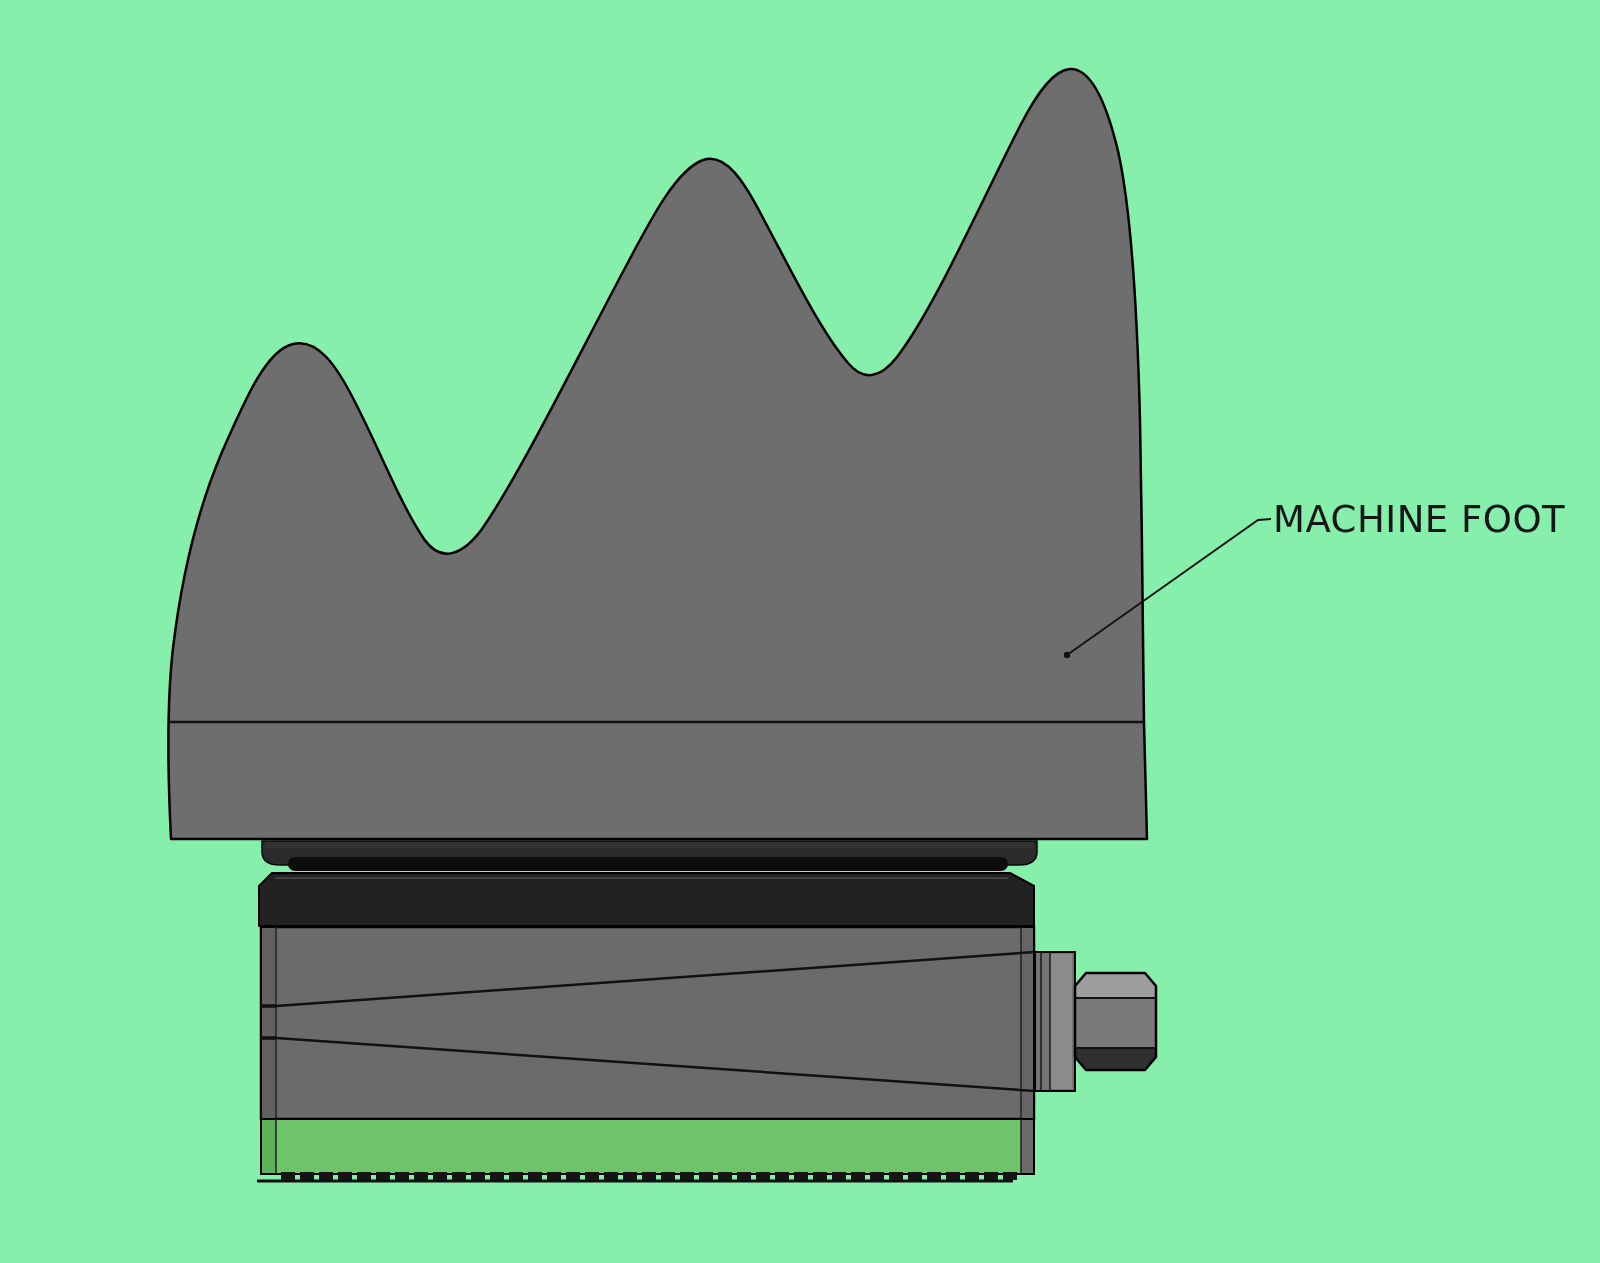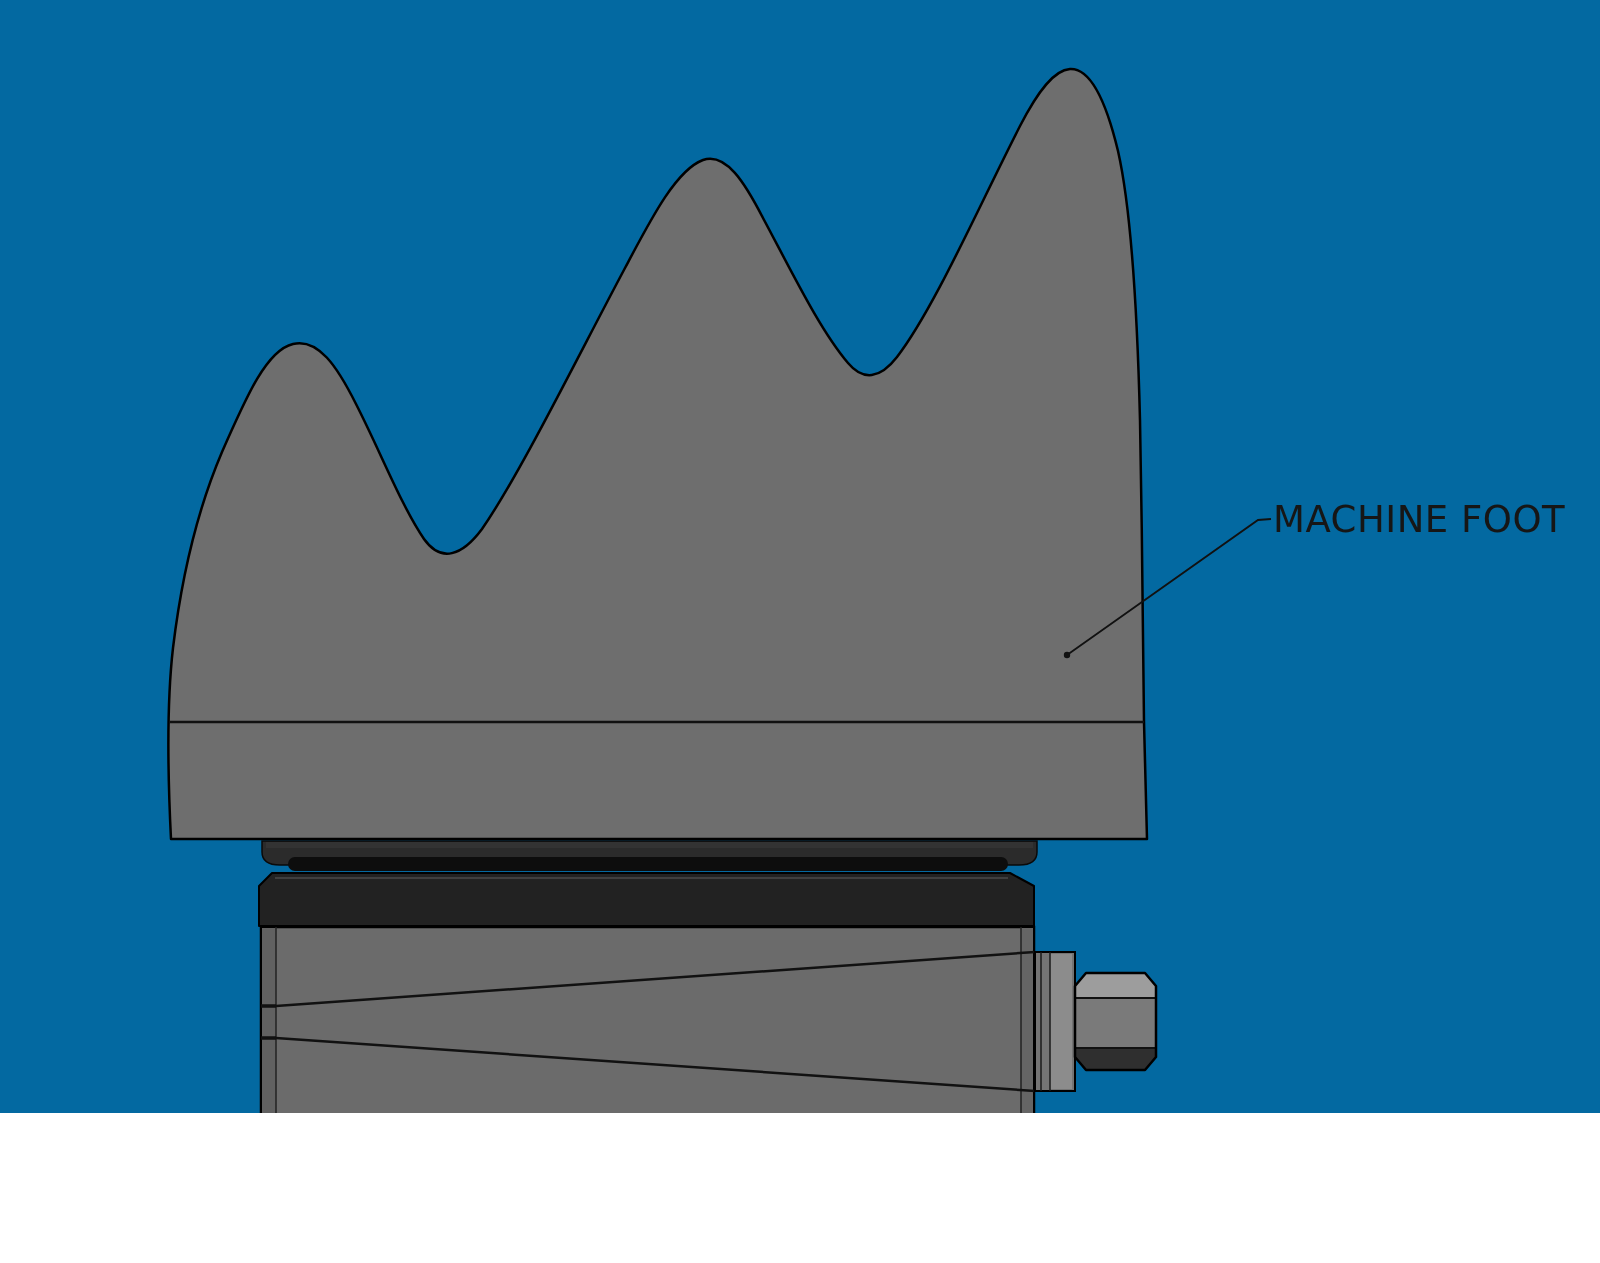--- a/index.html
+++ b/index.html
@@ -4,22 +4,22 @@
 <style>
   html, body {
     margin: 0;
     padding: 0;
     background: #ffffff;
     font-family: "DejaVu Sans", "Liberation Sans", sans-serif;
   }
   .canvas {
     position: relative;
     width: 1600px;
-    height: 1113px;
-    background: #0369a1;
+    height: 1263px;
+    background: #86efac;
     overflow: hidden;
     text-decoration: underline;
   }
   svg { display: block; }
   .label-text {
     font-family: "DejaVu Sans", "Liberation Sans", sans-serif;
     font-size: 37px;
     letter-spacing: 0.5px;
     fill: #161616;
   }

